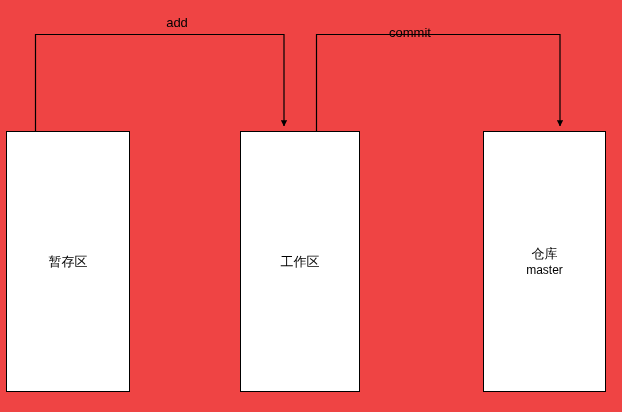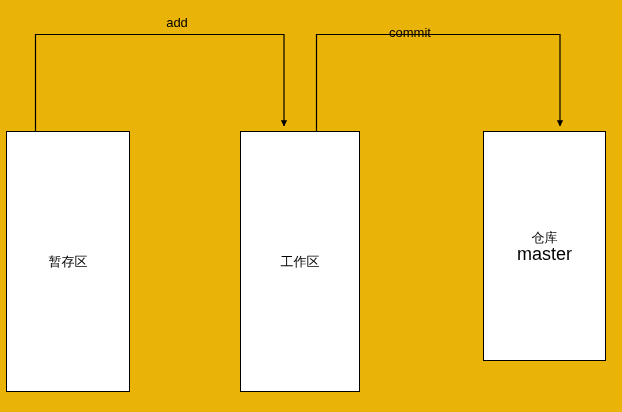--- a/index.html
+++ b/index.html
@@ -4,21 +4,21 @@
 <style>
   html, body {
     margin: 0;
     padding: 0;
     background: #ffffff;
   }
   #canvas {
     position: relative;
     width: 622px;
     height: 412px;
-    background: #eab308;
+    background: #ef4444;
     overflow: hidden;
     font-family: "Liberation Sans", "DejaVu Sans", sans-serif;
   }
   .connector-layer {
     position: absolute;
     left: 0;
     top: 0;
     width: 622px;
     height: 412px;
   }
@@ -34,37 +34,37 @@
   }
   .box-label {
     color: #000000;
     font-size: 13px;
     line-height: 17px;
     text-align: center;
     white-space: nowrap;
   }
   .box-sublabel {
     color: #000000;
-    font-size: 18px;
+    font-size: 12px;
     line-height: 17px;
     text-align: right;
     white-space: nowrap;
   }
   .edge-label {
     position: absolute;
     color: #000000;
     font-size: 13px;
     line-height: 15px;
     text-align: center;
     white-space: nowrap;
     transform: translate(-50%, -100%);
   }
   #box-staging  { left: 6px;   top: 131px; width: 124px; height: 261px; }
   #box-working  { left: 240px; top: 131px; width: 120px; height: 261px; }
-  #box-repo     { left: 483px; top: 131px; width: 123px; height: 230px; }
+  #box-repo     { left: 483px; top: 131px; width: 123px; height: 261px; }
   #label-add    { left: 177px; top: 30px; }
   #label-commit { left: 410px; top: 40px; }
 </style>
 </head>
 <body>
 
 <div id="canvas">
 
   <svg class="connector-layer" width="622" height="412" viewBox="0 0 622 412" xmlns="http://www.w3.org/2000/svg">
     <defs>

